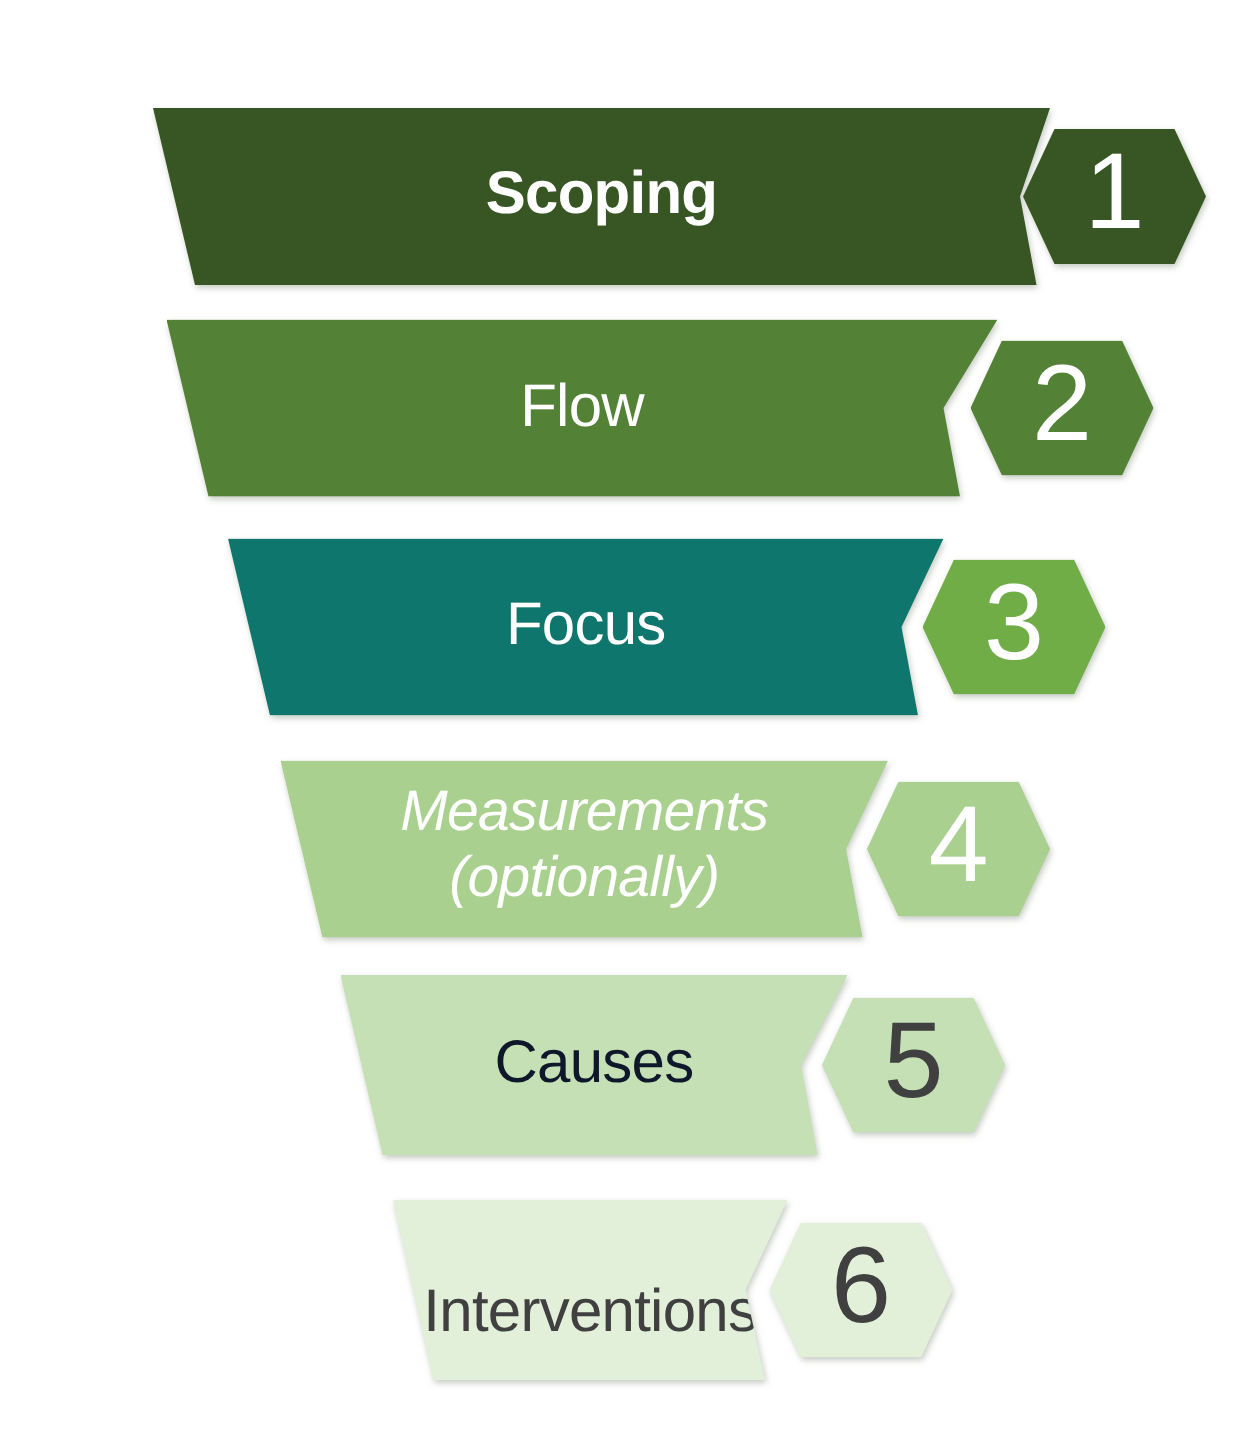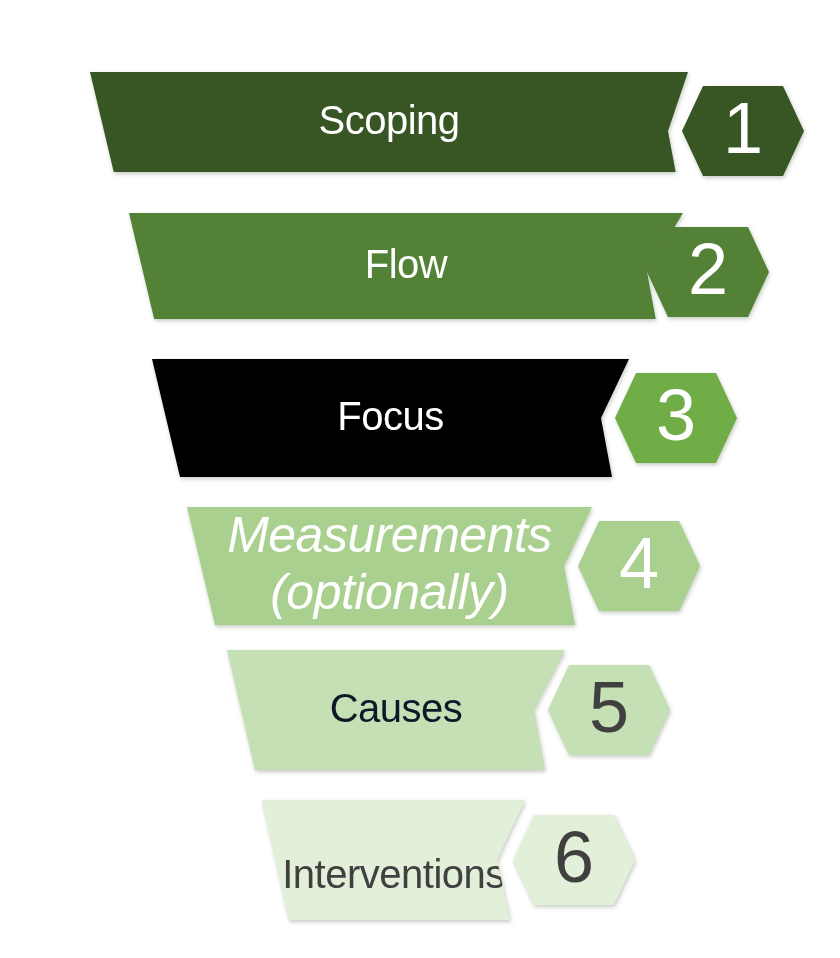--- a/index.html
+++ b/index.html
@@ -29,69 +29,69 @@
   .bar-label {
     font-size: 40px;
     letter-spacing: -0.5px;
     line-height: 1.15;
     text-align: center;
     white-space: pre-line;
     transform: translateY(-2px);
   }
   .lvl-italic .bar-label {
     font-style: italic;
-    font-size: 50px;
+    font-size: 38px;
   }
   .hex {
     width: 100%;
     height: 100%;
     display: flex;
     align-items: center;
     justify-content: center;
   }
   .hex-num {
     font-size: 72px;
     line-height: 1;
     transform: translateY(-3px);
   }
 </style>
 </head>
 <body>
 
 <div class="canvas">
 
   <div class="lvl">
-    <div class="shape-shadow bar-pos" style="left: 90px; top: 72px; width: 598px; height: 100px;">
+    <div class="shape-shadow bar-pos" style="left: 102px; top: 72px; width: 598px; height: 118px; font-weight: bold;">
       <div class="bar" style="background: rgb(55, 86, 35); clip-path: polygon(0px 0px, 598px 0px, 578px 59px, 589px 118px, 28px 118px);">
         <span class="bar-label" style="color: rgb(255, 255, 255);">Scoping</span>
       </div>
     </div>
     <div class="shape-shadow hex-pos" style="left: 682px; top: 86px; width: 122px; height: 90px;">
       <div class="hex" style="background: rgb(55, 86, 35); clip-path: polygon(0px 45px, 21px 0px, 101px 0px, 122px 45px, 101px 90px, 21px 90px);">
         <span class="hex-num" style="color: rgb(255, 255, 255);">1</span>
       </div>
     </div>
   </div>
 
   <div class="lvl">
-    <div class="shape-shadow bar-pos" style="left: 129px; top: 213px; width: 554px; height: 106px;">
+    <div class="shape-shadow bar-pos" style="left: 111px; top: 213px; width: 554px; height: 120px;">
       <div class="bar" style="background: rgb(83, 129, 53); clip-path: polygon(0px 0px, 554px 0px, 518px 59px, 529px 118px, 28px 118px);">
         <span class="bar-label" style="color: rgb(255, 255, 255);">Flow</span>
       </div>
     </div>
     <div class="shape-shadow hex-pos" style="left: 647px; top: 227px; width: 122px; height: 90px;">
       <div class="hex" style="background: rgb(83, 129, 53); clip-path: polygon(0px 45px, 21px 0px, 101px 0px, 122px 45px, 101px 90px, 21px 90px);">
         <span class="hex-num" style="color: rgb(255, 255, 255);">2</span>
       </div>
     </div>
   </div>
 
   <div class="lvl">
     <div class="shape-shadow bar-pos" style="left: 152px; top: 359px; width: 477px; height: 118px;">
-      <div class="bar" style="background: #000000; clip-path: polygon(0px 0px, 477px 0px, 449px 59px, 460px 118px, 28px 118px); justify-content: center;">
+      <div class="bar" style="background: #0f766e; clip-path: polygon(0px 0px, 477px 0px, 449px 59px, 460px 118px, 28px 118px); justify-content: center;">
         <span class="bar-label" style="color: rgb(255, 255, 255);">Focus</span>
       </div>
     </div>
     <div class="shape-shadow hex-pos" style="left: 615px; top: 373px; width: 122px; height: 90px;">
       <div class="hex" style="background: rgb(112, 173, 71); clip-path: polygon(0px 45px, 21px 0px, 101px 0px, 122px 45px, 101px 90px, 21px 90px);">
         <span class="hex-num" style="color: rgb(255, 255, 255);">3</span>
       </div>
     </div>
   </div>
 

